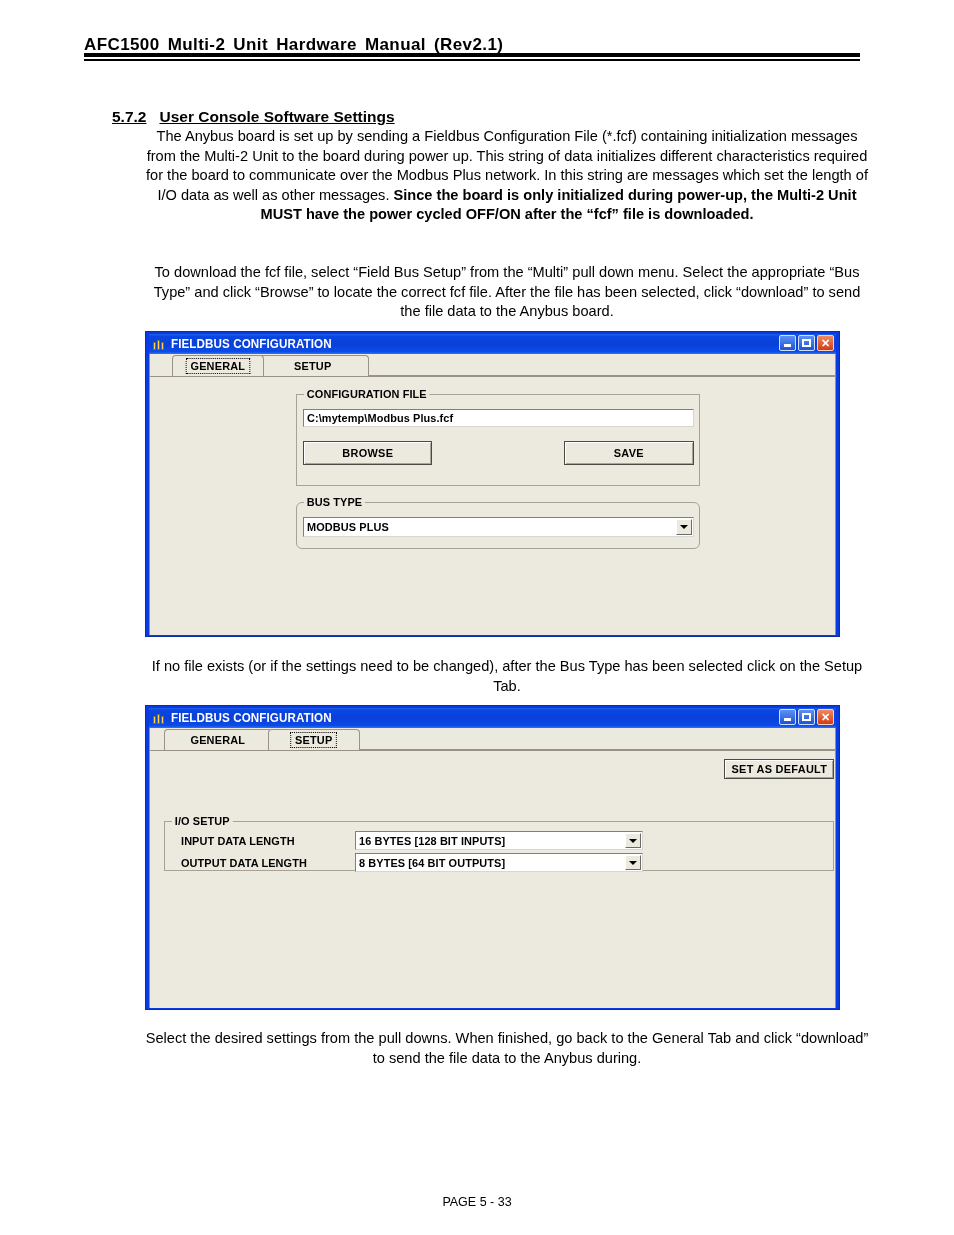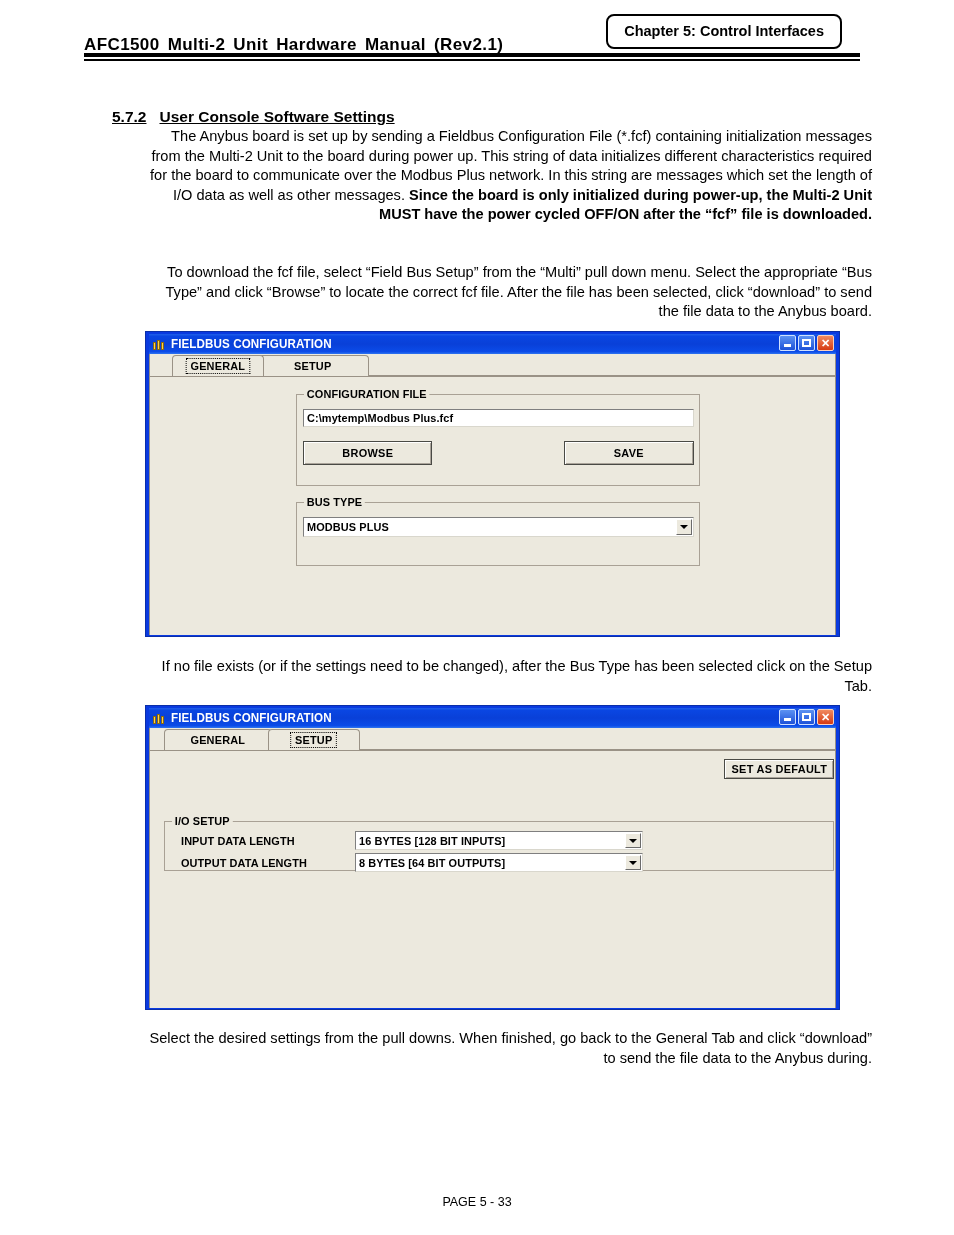--- a/index.html
+++ b/index.html
@@ -61,21 +61,21 @@
     white-space: nowrap;
   }
   .section-heading .num { margin-right: 13px; }
 
   .para {
     position: absolute;
     left: 142px;
     width: 730px;
     font-size: 14.6px;
     line-height: 19.6px;
-    text-align: right;
+    text-align: center;
   }
   .para b { font-weight: bold; }
 
   #para-intro  { top: 127px; }
   #para-dl     { top: 263px; }
   #para-nofile { top: 657px; }
   #para-final  { top: 1029px; }
 
   .footer {
     position: absolute;
@@ -296,21 +296,20 @@
     white-space: nowrap;
     transform: scaleX(0.95);
     transform-origin: left center;
   }
 </style>
 </head>
 <body>
 
 <div class="page-header">
   <div class="doc-title">AFC1500  Multi-2  Unit  Hardware  Manual  (Rev2.1)</div>
-  <div class="chapter-box">Chapter 5: Control Interfaces</div>
 </div>
 <div class="rule-thick"></div>
 <div class="rule-thin"></div>
 
 <div class="section-heading">
   <span class="num">5.7.2</span><span>User Console Software Settings</span>
 </div>
 
 <div class="para" id="para-intro">
   <span>The Anybus board is set up by sending a Fieldbus Configuration File (*.fcf) containing initialization messages from the Multi-2 Unit to the board during power up. This string of data initializes different characteristics required for the board to communicate over the Modbus Plus network. In this string are messages which set the length of I/O data as well as other messages. </span><b>Since the board is only initialized during power-up, the Multi-2 Unit MUST have the power cycled OFF/ON after the “fcf” file is downloaded.</b>
@@ -363,21 +362,21 @@
 
         <div class="xp-button" style="left:6px; top:46px; width:129px; height:24px;">
           <span class="lbl">BROWSE</span>
         </div>
 
         <div class="xp-button" style="left:267px; top:46px; width:130px; height:24px;">
           <span class="lbl">SAVE</span>
         </div>
       </div>
 
-      <div class="group" style="left:146px; top:125px; width:404px; height:64px;">
+      <div class="group" style="left:146px; top:125px; width:404px; height:47px;border-radius:6px;">
         <span class="legend">BUS TYPE</span>
 
         <div class="xp-combo" style="left:6px; top:14px; width:391px; height:20px;">
           <span class="txt">MODBUS PLUS</span>
           <span class="combo-arrow"></span>
         </div>
       </div>
 
 
     </div>

